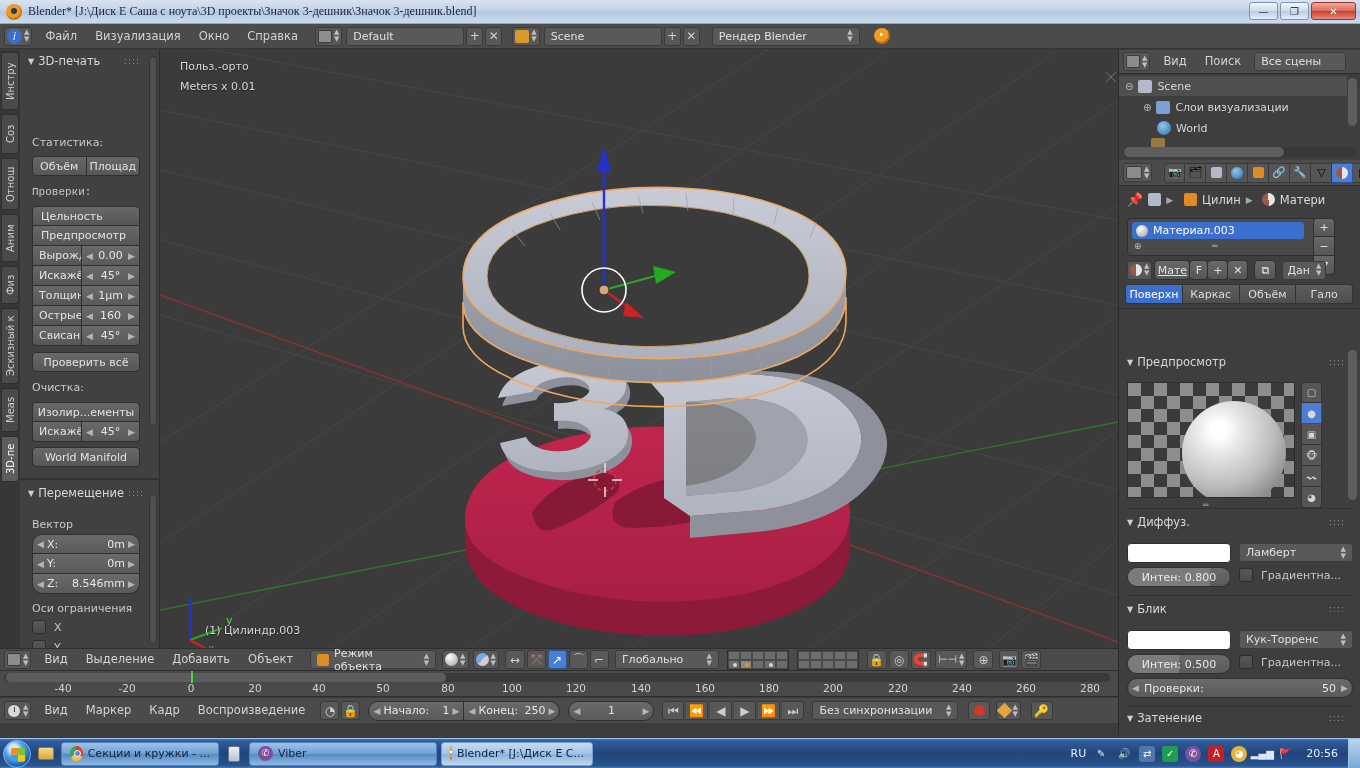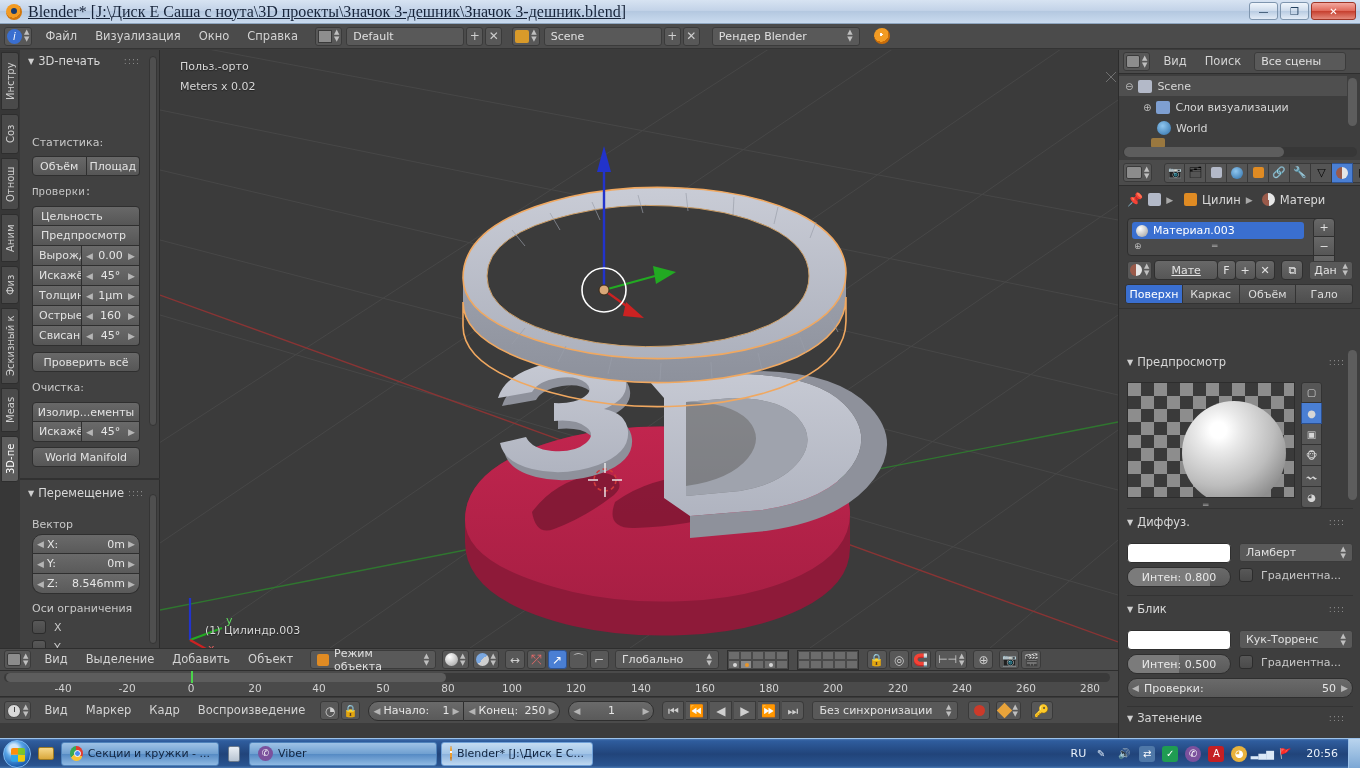--- a/index.html
+++ b/index.html
@@ -22,21 +22,21 @@
   .titlebar .tb-icon {
     width:16px;height:16px;margin-left:6px;margin-right:6px;
     border-radius:50%;
     background: radial-gradient(circle at 45% 40%, #fff 0 12%, #f29b23 13% 55%, #d2770d 56% 100%);
     position:relative;
   }
   .titlebar .tb-icon:after{
     content:""; position:absolute; left:5px; top:4px; width:6px;height:6px;border-radius:50%;
     background:#1a3c6e;
   }
-  .titlebar .tb-title { font-size:16px; color:#17243a; font-family:"Liberation Serif", serif;text-decoration:underline; }
+  .titlebar .tb-title { font-size:12px; color:#17243a; font-family:"Liberation Serif", serif; }
   .winbtns { position:absolute; right:4px; top:2px; display:flex; gap:2px; }
   .winbtn {
     width:29px;height:18px;border:1px solid #7e95ae;border-radius:3px;
     background:linear-gradient(180deg,#f0f6fc,#cfdcec 48%, #b9cce2 52%, #e3ecf7);
     display:flex;align-items:center;justify-content:center;
     font-size:10px;color:#24415f;
   }
   .winbtn.close {
     width:45px;
     background:linear-gradient(180deg,#f3a9a0,#e06a5b 48%, #c6402f 52%, #e4897b);
@@ -505,21 +505,21 @@
         <text x="48" y="602" fill="#e06060" font-size="11" font-family="DejaVu Sans, sans-serif">x</text>
       </g>
 
       <g>
         <line x1="946" y1="22" x2="956" y2="32" stroke="#707070" stroke-width="1"></line>
         <line x1="956" y1="22" x2="946" y2="32" stroke="#707070" stroke-width="1"></line>
       </g>
     </svg>
 
     <div class="vp-txt" style="left:20px;top:10px;">Польз.-орто</div>
-    <div class="vp-txt" style="left:20px;top:30px;">Meters x 0.02</div>
+    <div class="vp-txt" style="left:20px;top:30px;">Meters x 0.01</div>
     <div class="vp-txt" style="left:45px;top:574px;">(1) Цилиндр.003</div>
   </div>
 
   <div class="vp-hdr">
     <div class="hdr-icon-btn">
       <span style="display:inline-block;width:14px;height:13px;background:#8c8c8c;border:1px solid #3a3a3a;border-radius:2px;"></span>
       <span style="color:#bfbfbf;font-size:7px;line-height:7px;">▲<br>▼</span>
     </div>
     <div class="menu-item">Вид</div>
     <div class="menu-item">Выделение</div>
@@ -769,21 +769,21 @@
       <div class="btn" style="height:19px;border-radius:4px 4px 0 0;">+</div>
       <div class="btn" style="height:19px;border-radius:0;border-top:none;">−</div>
       <div class="btn" style="height:19px;border-radius:0 0 4px 4px;border-top:none;">▼</div>
     </div>
 
     <div style="position:absolute;left:8px;top:100px;width:226px;display:flex;align-items:center;">
       <div class="hdr-icon-btn" style="margin-right:2px;">
         <span style="display:inline-block;width:12px;height:12px;border-radius:50%;background:conic-gradient(#e6e6e6 0 50%, #9a5a4a 50% 100%);"></span>
         <span style="color:#bfbfbf;font-size:7px;line-height:7px;">▲<br>▼</span>
       </div>
-      <div class="btn" style="width:64px;text-decoration:underline;">Мате</div>
+      <div class="btn" style="width:36px;text-decoration:underline;">Мате</div>
       <div class="btn" style="width:18px;border-left:none;">F</div>
       <div class="btn" style="width:20px;border-left:none;">+</div>
       <div class="btn" style="width:20px;border-left:none;">✕</div>
       <div class="btn" style="width:22px;margin-left:6px;">⧉</div>
       <div class="combo" style="width:44px;margin-left:6px;justify-content:space-between;padding:0 4px;">
         <span>Дан</span>
         <span style="color:#bfbfbf;font-size:7px;line-height:7px;">▲<br>▼</span>
       </div>
     </div>
 

